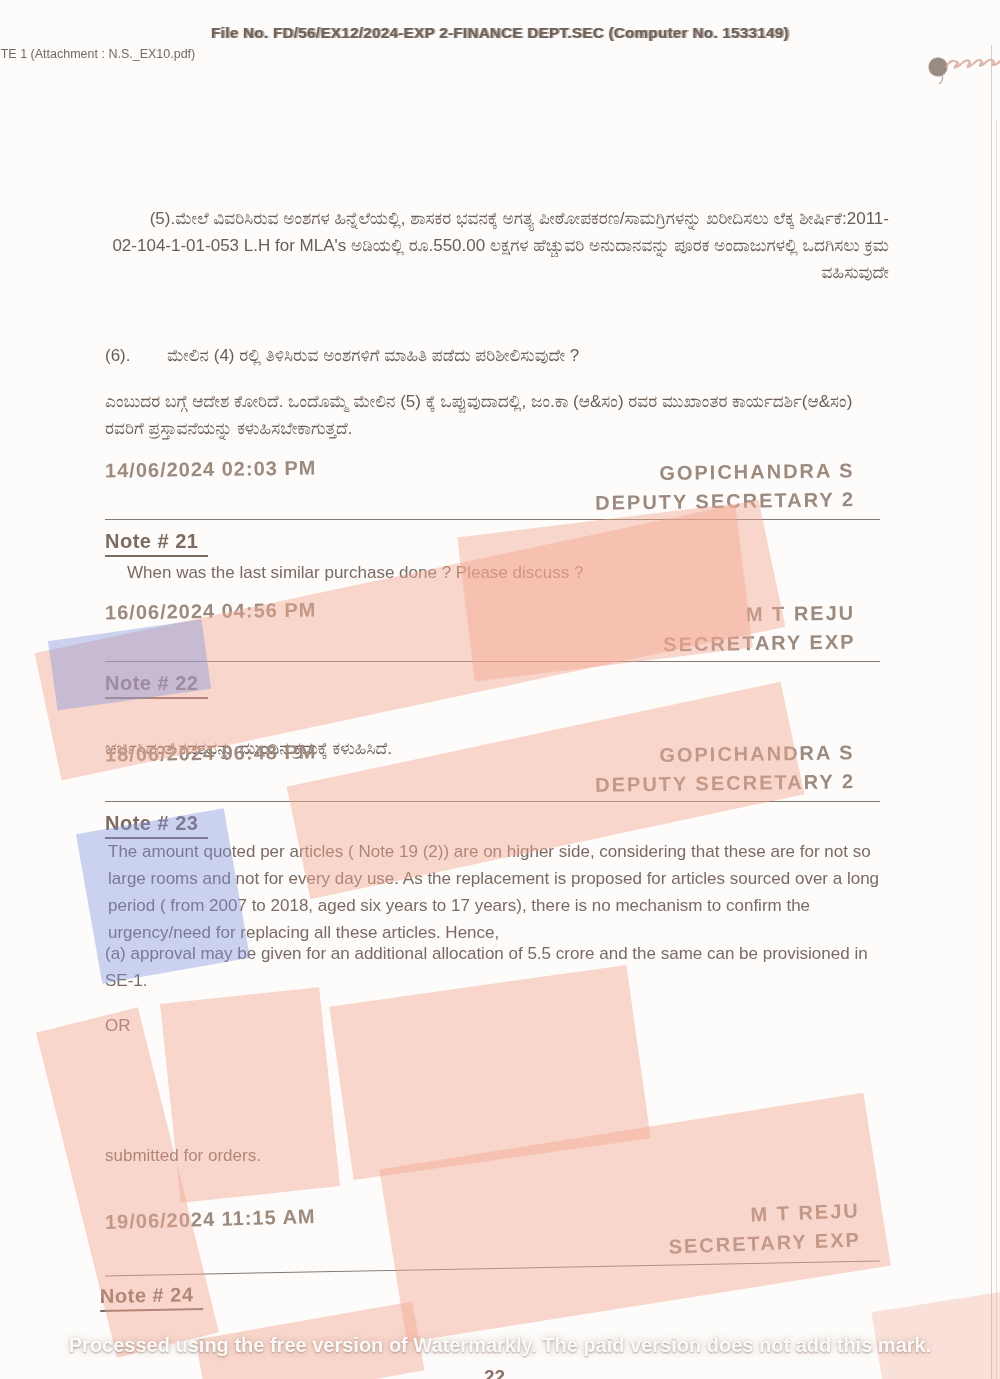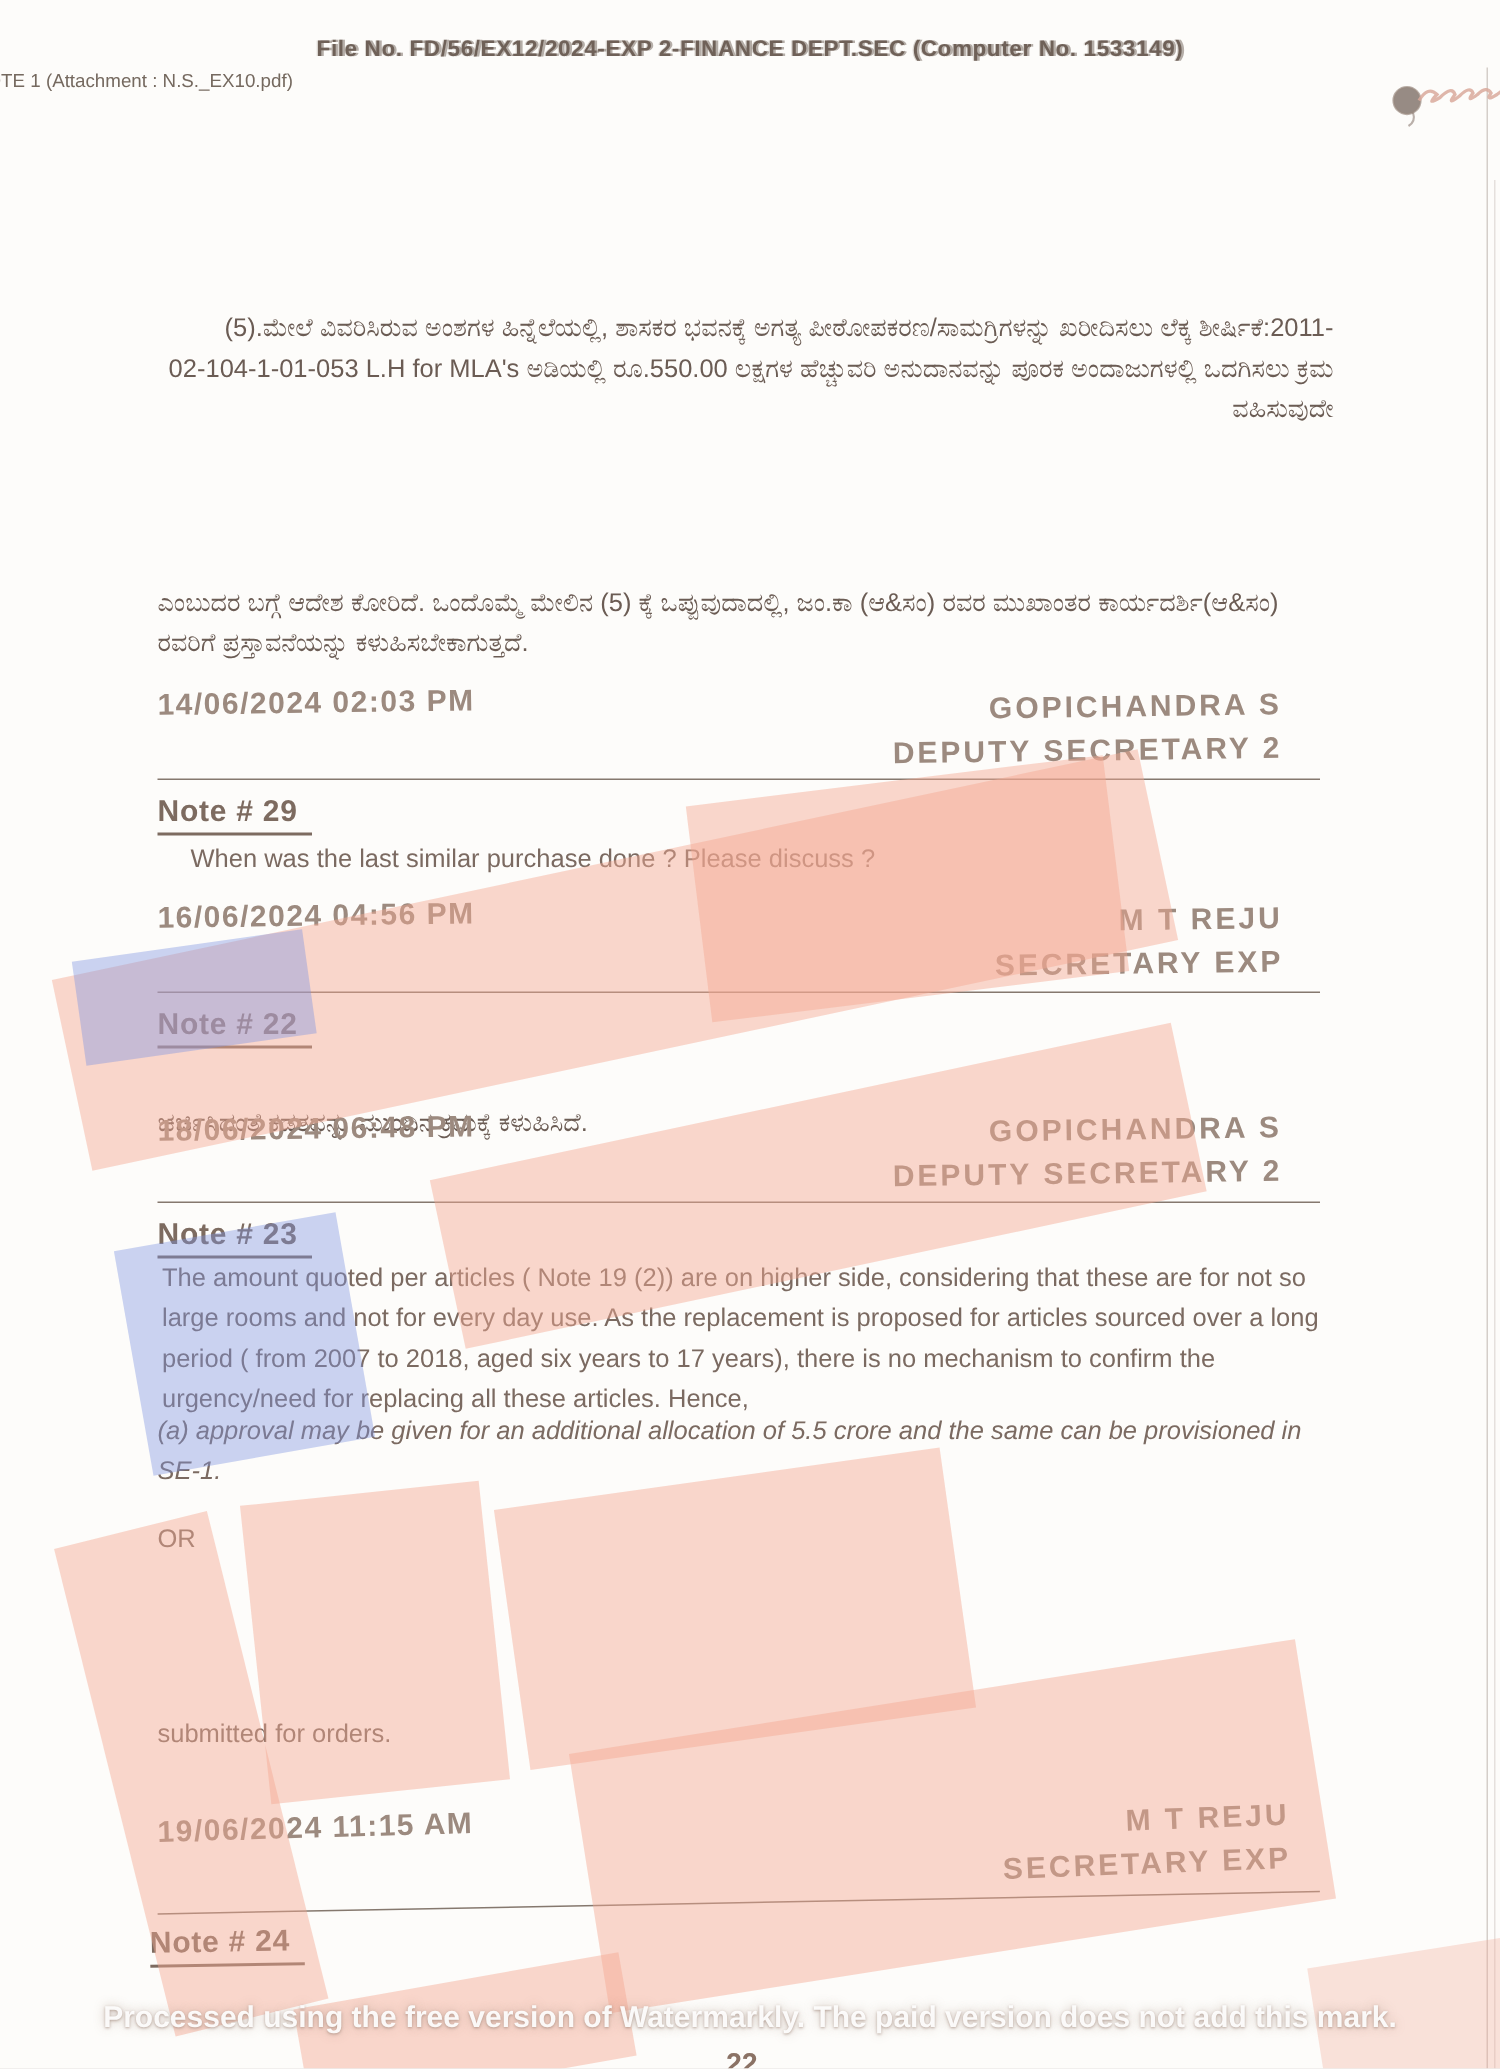--- a/index.html
+++ b/index.html
@@ -51,32 +51,35 @@
   <div class="content">
     <div class="abs file-header">File No. FD/56/EX12/2024-EXP 2-FINANCE DEPT.SEC (Computer No. 1533149)</div>
     <div class="abs attachment-line">OTE 1 (Attachment : N.S._EX10.pdf)</div>
 
 
     <div class="abs kn" style="top:205px;left:105px;width:784px;text-align:right;">
       <span class="num">(5).</span><span>ಮೇಲೆ ವಿವರಿಸಿರುವ ಅಂಶಗಳ ಹಿನ್ನೆಲೆಯಲ್ಲಿ, ಶಾಸಕರ ಭವನಕ್ಕೆ ಅಗತ್ಯ ಪೀಠೋಪಕರಣ/ಸಾಮಗ್ರಿಗಳನ್ನು ಖರೀದಿಸಲು ಲೆಕ್ಕ ಶೀರ್ಷಿಕೆ:2011-02-104-1-01-053 L.H for MLA's ಅಡಿಯಲ್ಲಿ ರೂ.550.00 ಲಕ್ಷಗಳ ಹೆಚ್ಚುವರಿ ಅನುದಾನವನ್ನು ಪೂರಕ ಅಂದಾಜುಗಳಲ್ಲಿ ಒದಗಿಸಲು ಕ್ರಮ ವಹಿಸುವುದೇ</span>
     </div>
 
 
+    <div class="abs kn" style="top:342px;left:105px;width:784px;">
+      <span class="num">(6).</span><span>ಮೇಲಿನ (4) ರಲ್ಲಿ ತಿಳಿಸಿರುವ ಅಂಶಗಳಿಗೆ ಮಾಹಿತಿ ಪಡೆದು ಪರಿಶೀಲಿಸುವುದೇ ?</span>
+    </div>
 
     <div class="abs kn" style="top:388px;left:105px;width:780px;">ಎಂಬುದರ ಬಗ್ಗೆ ಆದೇಶ ಕೋರಿದೆ.  ಒಂದೊಮ್ಮೆ ಮೇಲಿನ (5) ಕ್ಕೆ ಒಪ್ಪುವುದಾದಲ್ಲಿ, ಜಂ.ಕಾ (ಆ&amp;ಸಂ) ರವರ ಮುಖಾಂತರ ಕಾರ್ಯದರ್ಶಿ(ಆ&amp;ಸಂ) ರವರಿಗೆ ಪ್ರಸ್ತಾವನೆಯನ್ನು ಕಳುಹಿಸಬೇಕಾಗುತ್ತದೆ.</div>
 
     <div class="abs stamp-date" style="top:458px;left:105px;transform:rotate(-0.8deg);">14/06/2024 02:03 PM</div>
     <div class="abs stamp-name" style="top:458px;right:145px;transform:rotate(-0.8deg);">
       <div>GOPICHANDRA S</div>
       <div>DEPUTY SECRETARY 2</div>
     </div>
     <div class="abs rule" style="top:519px;left:105px;width:775px;"></div>
 
     <div class="abs note-head" style="top:530px;left:105px;">
-      <span>Note # 29</span>
+      <span>Note # 21</span>
     </div>
     <div class="abs en" style="top:559px;left:105px;width:790px;margin-left:22px;">When was the last similar purchase done ? Please discuss ?</div>
 
     <div class="abs stamp-date" style="top:600px;left:105px;transform:rotate(-0.8deg);">16/06/2024 04:56 PM</div>
     <div class="abs stamp-name" style="top:600px;right:145px;transform:rotate(-0.8deg);">
       <div>M T REJU</div>
       <div>SECRETARY EXP</div>
     </div>
     <div class="abs rule" style="top:661px;left:105px;width:775px;"></div>
 
@@ -89,21 +92,21 @@
     <div class="abs stamp-name" style="top:740px;right:145px;transform:rotate(-0.8deg);">
       <div>GOPICHANDRA S</div>
       <div>DEPUTY SECRETARY 2</div>
     </div>
     <div class="abs rule" style="top:801px;left:105px;width:775px;"></div>
 
     <div class="abs note-head" style="top:812px;left:105px;">
       <span>Note # 23</span>
     </div>
     <div class="abs en" style="top:838px;left:108px;width:778px;">The amount quoted per articles ( Note 19 (2)) are on higher side, considering that these are for not so large rooms and not for every day use. As the replacement is proposed for articles sourced over a long period ( from 2007 to 2018, aged six years to 17 years), there is no mechanism to confirm the urgency/need for replacing all these articles. Hence,</div>
-    <div class="abs en" style="top:940px;left:105px;width:778px;font-style:italic;">(a) approval may be given for an additional allocation of 5.5 crore and the same can be provisioned in SE-1.</div>
+    <div class="abs en" style="top:940px;left:105px;width:778px;">(a) approval may be given for an additional allocation of 5.5 crore and the same can be provisioned in SE-1.</div>
     <div class="abs en" style="top:1012px;left:105px;">OR</div>
     <div class="abs en" style="top:1142px;left:105px;">submitted for orders.</div>
 
     <div class="abs stamp-date" style="top:1208px;left:105px;transform:rotate(-1.6deg);">19/06/2024 11:15 AM</div>
     <div class="abs stamp-name" style="top:1200px;right:140px;transform:rotate(-2.2deg);">
       <div>M T REJU</div>
       <div>SECRETARY EXP</div>
     </div>
     <div class="abs rule" style="top:1268px;left:105px;width:775px;transform:rotate(-1.1deg);"></div>
 

